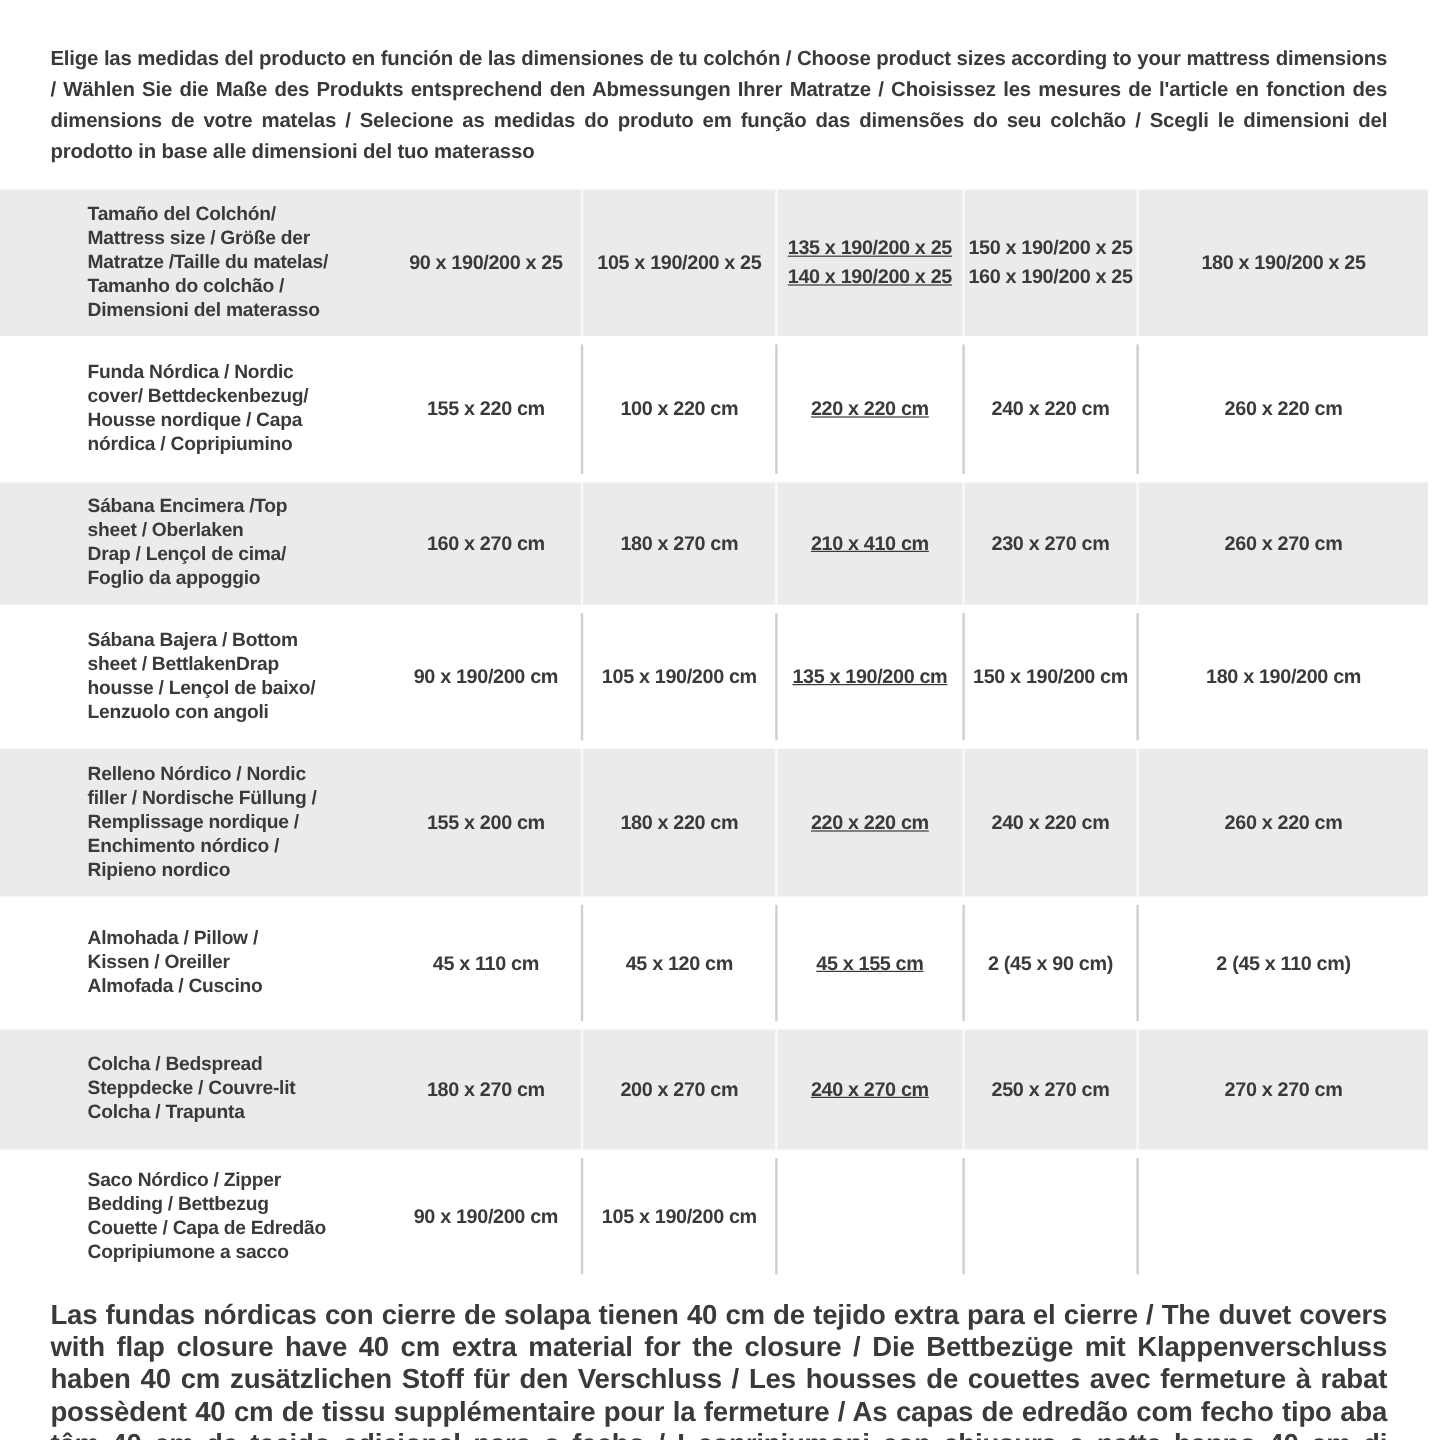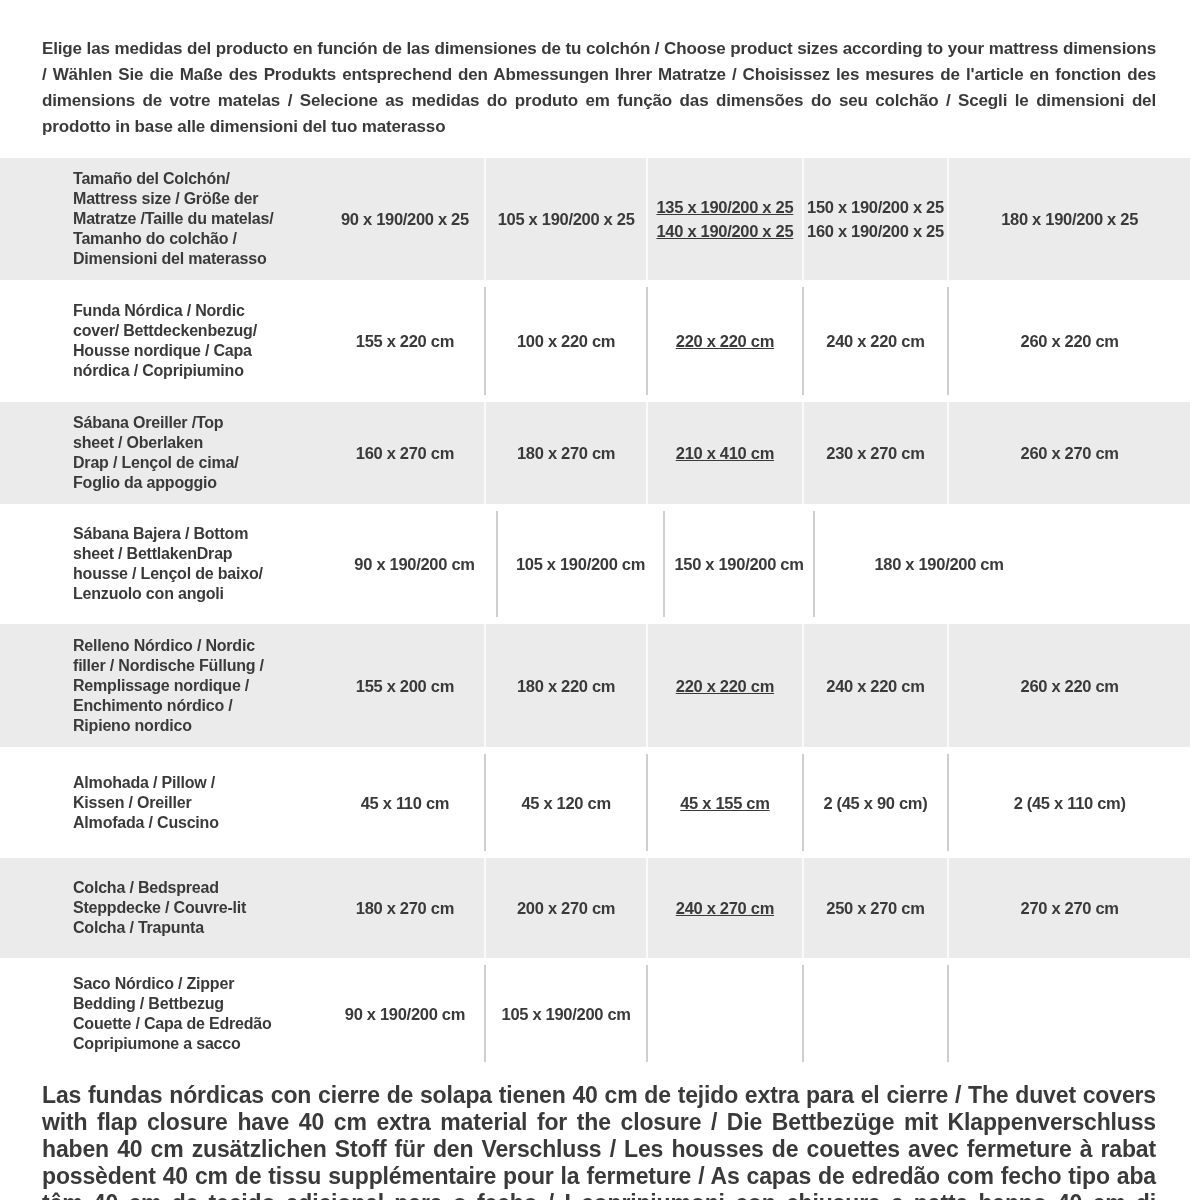--- a/index.html
+++ b/index.html
@@ -72,38 +72,39 @@
 Housse nordique  / Capa
 nórdica / Copripiumino</div>
       <div class="vcell c1">155 x 220 cm</div>
       <div class="vcell c2">100 x 220 cm</div>
       <div class="vcell c3">220 x 220 cm</div>
       <div class="vcell c4">240 x 220 cm</div>
       <div class="vcell c5">260 x 220 cm</div>
     </div>
 
     <div class="trow" style="min-height:102px">
-      <div class="lcell">Sábana Oreiller /Top
+      <div class="lcell">Sábana Encimera /Top
 sheet / Oberlaken
 Drap / Lençol de cima/
 Foglio da appoggio</div>
       <div class="vcell c1">160 x 270 cm</div>
       <div class="vcell c2">180 x 270 cm</div>
       <div class="vcell c3">210 x 410 cm</div>
       <div class="vcell c4">230 x 270 cm</div>
       <div class="vcell c5">260 x 270 cm</div>
     </div>
 
     <div class="trow" style="min-height:106px">
       <div class="lcell">Sábana Bajera / Bottom
 sheet / BettlakenDrap
 housse / Lençol de baixo/
 Lenzuolo con angoli</div>
       <div class="vcell c1">90 x 190/200 cm</div>
       <div class="vcell c2">105 x 190/200 cm</div>
+      <div class="vcell c3">135 x 190/200 cm</div>
       <div class="vcell c4">150 x 190/200 cm</div>
       <div class="vcell c5">180 x 190/200 cm</div>
     </div>
 
     <div class="trow" style="min-height:123px">
       <div class="lcell">Relleno Nórdico / Nordic
 filler / Nordische Füllung /
 Remplissage nordique /
 Enchimento nórdico /
 Ripieno nordico</div>

